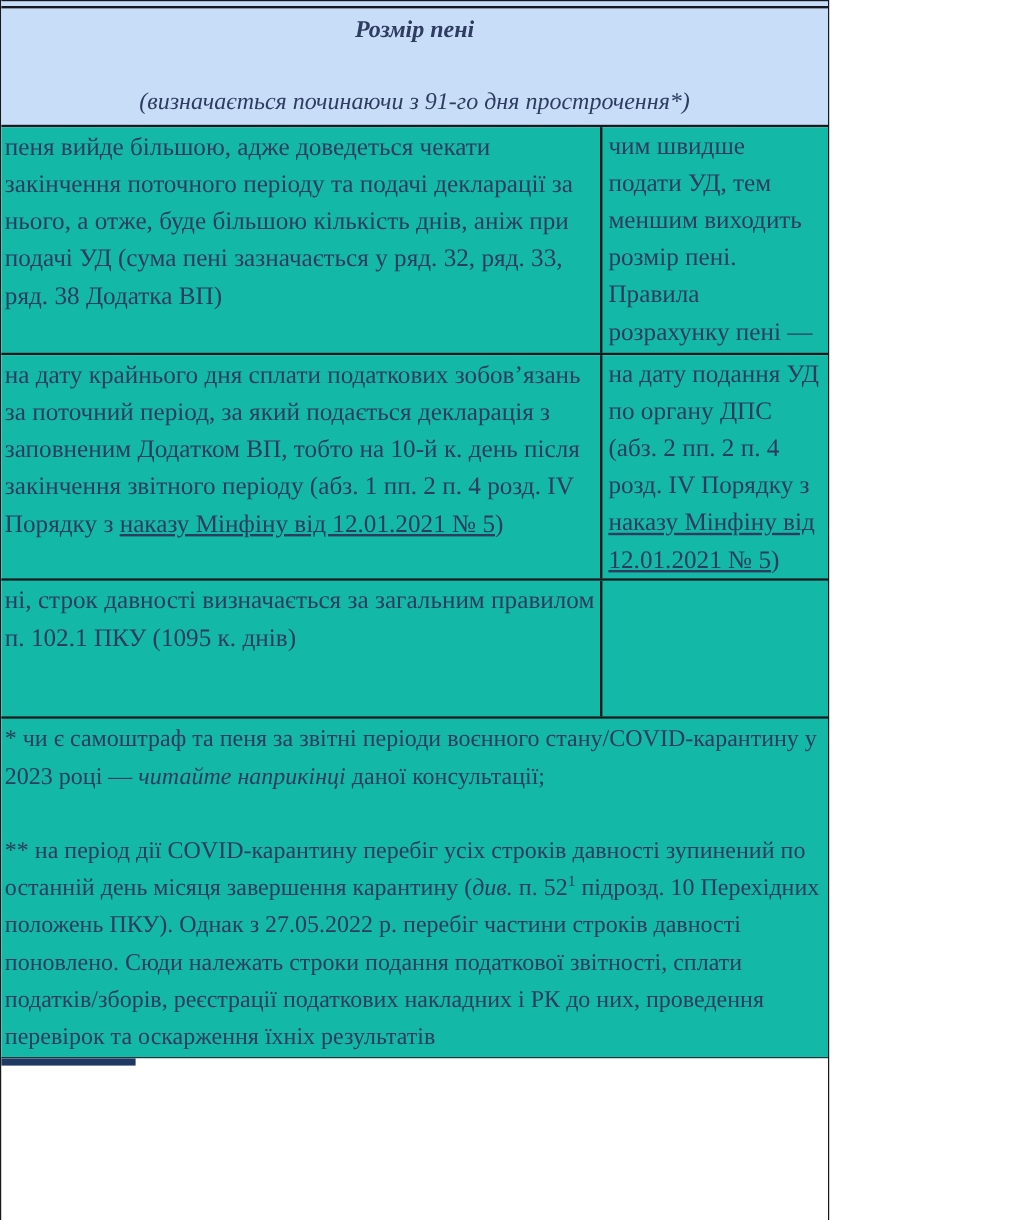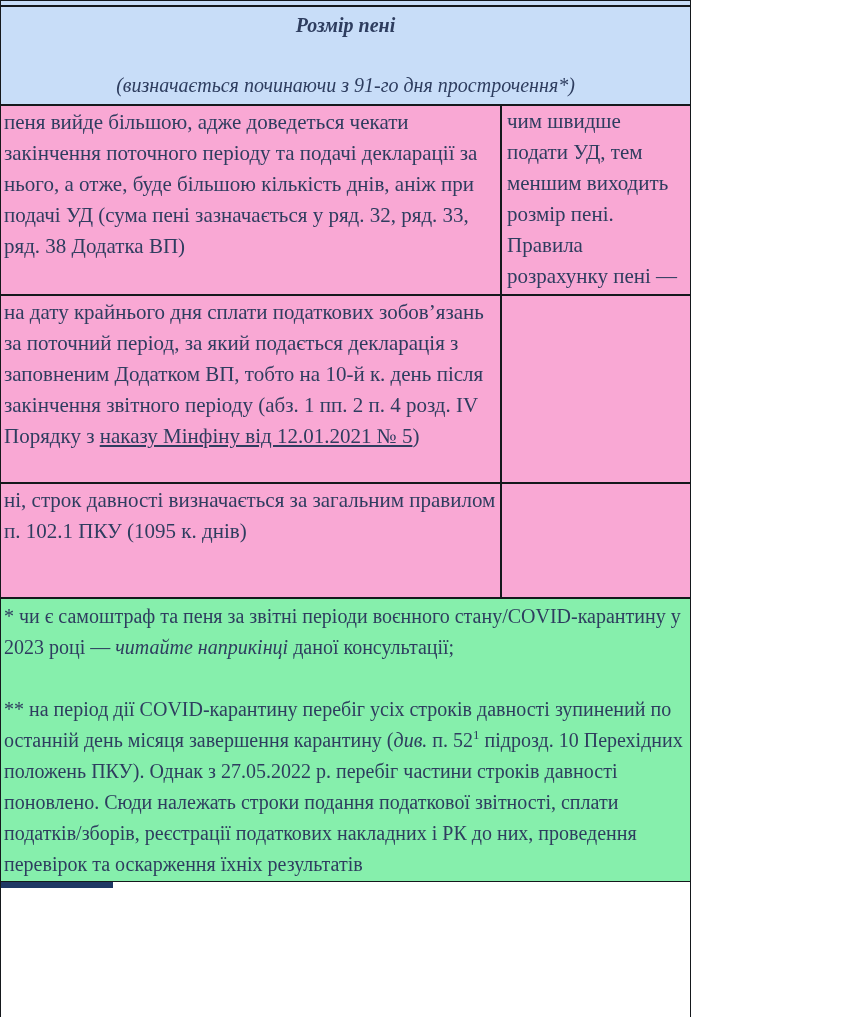--- a/index.html
+++ b/index.html
@@ -38,21 +38,21 @@
     box-sizing:content-box;
     padding:0 6px;
   }
   .hdr1 { height:97px; }
   .hdr1 .hdr-title { margin-bottom:29px; }
   .hdr1 .hdr-sub { font-weight:normal; }
   .hdr2 { height:32px; line-height:32px; }
   .hdr3 { height:95px; }
   .body-row {
     display:flex;
-    background:#f9a8d4;
+    background:#14b8a6;
     border-bottom:2px solid #15181c;
     font-size:21px;
     line-height:31px;
     box-sizing:content-box;
   }
   .row1 { height:188px; }
   .row2 { height:186px; }
   .row3 { height:113px; }
   .cell-left {
     width:494px;
@@ -68,21 +68,21 @@
     overflow:hidden;
   }
   .cell-right .inner { width:100%; }
   a.doc-link, .doc-link {
     color:inherit;
     text-decoration:underline;
     cursor:pointer;
   }
   .footnotes {
     height:280px;
-    background:#86efac;
+    background:#14b8a6;
     border-bottom:1px solid #15181c;
     font-size:20px;
     line-height:31px;
     padding:2px 6px 0 3px;
     box-sizing:content-box;
     overflow:hidden;
   }
   .footnotes p { margin:0 0 31px 0; }
   .footnotes p:last-child { margin:0; }
   .it { font-style:italic; }
@@ -115,20 +115,25 @@
     <div class="cell-right">
       <div class="inner">чим швидше подати УД, тем меншим виходить розмір пені. Правила розрахунку пені — такі ж, як і для Додатка ВП</div>
     </div>
   </div>
 
 
   <div class="body-row row2">
     <div class="cell-left">
       <span>на дату крайнього дня сплати податкових зобов’язань за поточний період, за який подається декларація з заповненим Додатком ВП, тобто на 10-й к. день після закінчення звітного періоду (абз. 1 пп. 2 п. 4 розд. IV Порядку з </span><a class="doc-link">наказу Мінфіну від 12.01.2021 № 5</a><span>)</span>
     </div>
+    <div class="cell-right">
+      <div class="inner">
+        <span>на дату подання УД по органу ДПС (абз. 2 пп. 2 п. 4 розд. IV Порядку з </span><a class="doc-link">наказу Мінфіну від 12.01.2021 № 5</a><span>)</span>
+      </div>
+    </div>
   </div>
 
 
   <div class="body-row row3">
     <div class="cell-left">
       <span>ні, строк давності визначається за загальним правилом п. 102.1 ПКУ (1095 к. днів)</span>
     </div>
   </div>
 
   <div class="footnotes">

